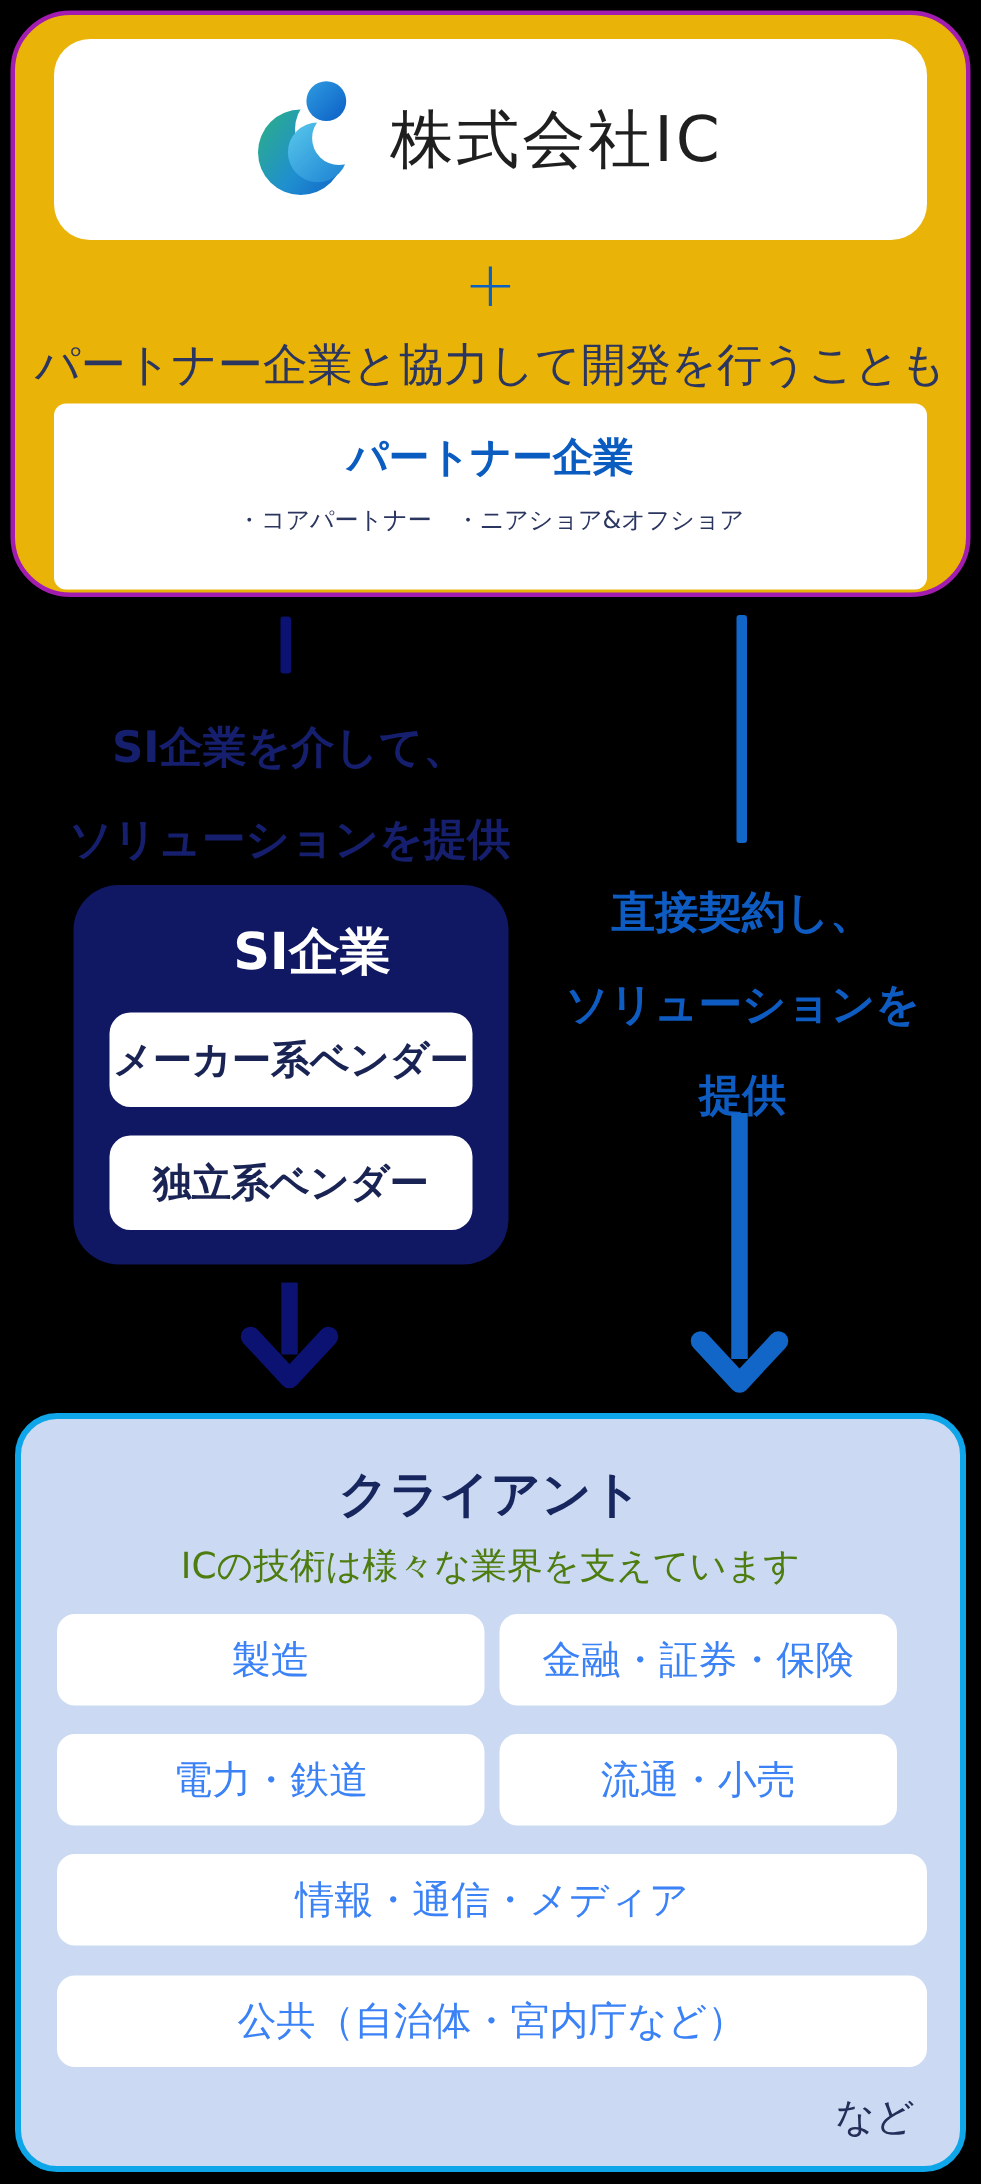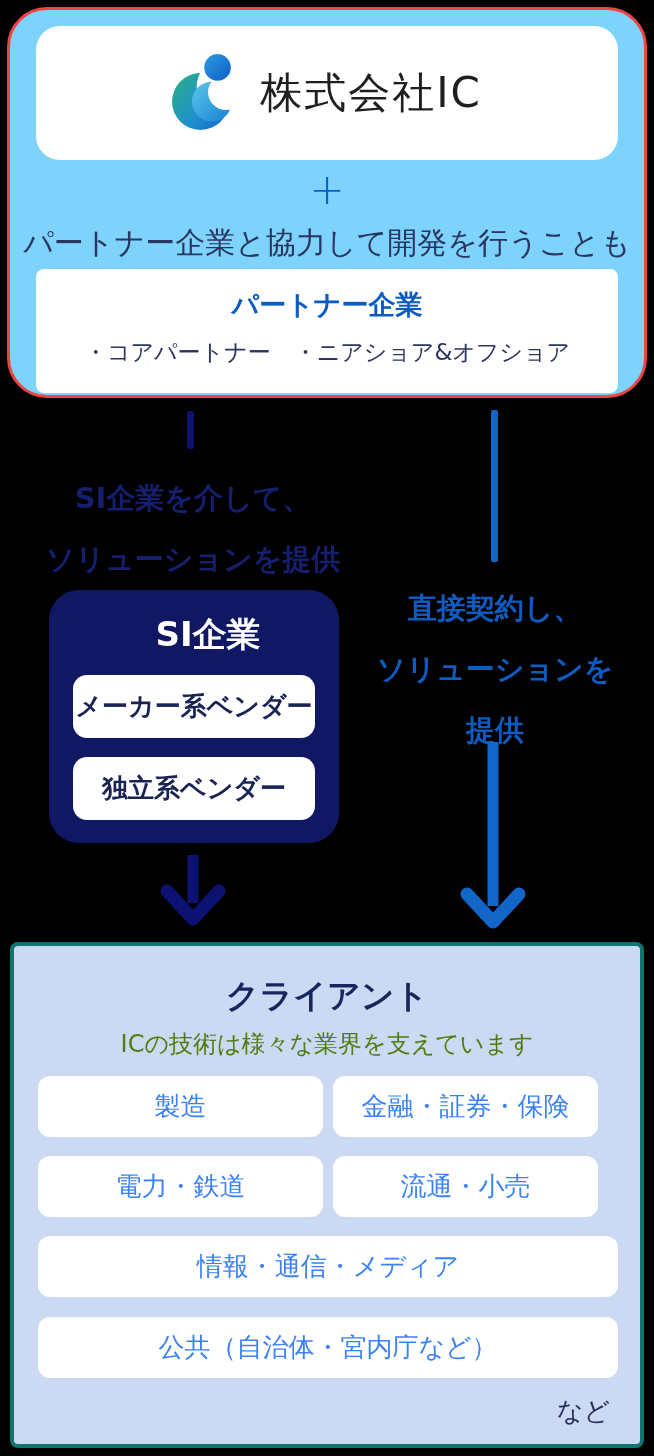--- a/index.html
+++ b/index.html
@@ -4,21 +4,21 @@
 <style>
   html,body{margin:0;padding:0;background:#000;}
   *{box-sizing:border-box;}
   .canvas{
     position:relative;width:654px;height:1456px;background:#000;overflow:hidden;
     font-family:"DejaVu Sans","Liberation Sans",sans-serif;
   }
   
   .top-card{
     position:absolute;left:7px;top:7px;width:640px;height:391px;
-    background:#7dd3fc;border:3px solid #ef4444;border-radius:40px;
+    background:#eab308;border:3px solid #a21caf;border-radius:40px;
   }
   .logo-card{
     position:absolute;left:26px;top:16px;width:582px;height:134px;
     background:#fff;border-radius:24px;
     display:flex;align-items:center;justify-content:center;gap:14px;
   }
   .company-name{font-size:42px;color:#1f1f1f;font-weight:500;letter-spacing:2px;}
   .plus{
     position:absolute;left:0;top:158px;width:100%;height:44px;
     display:flex;align-items:center;justify-content:center;
@@ -26,21 +26,21 @@
   }
   .note{
     position:absolute;left:0;top:213px;width:100%;
     text-align:center;color:#2a3560;font-size:30px;
   }
   .partner-card{
     position:absolute;left:26px;top:259px;width:582px;height:124px;
     background:#fff;border-radius:8px;text-align:center;padding-top:18px;
   }
   .partner-title{color:#0a5cc0;font-size:27px;font-weight:bold;margin-bottom:14px;}
-  .partner-items{color:#2a3560;font-size:23px;}
+  .partner-items{color:#2a3560;font-size:16px;}
   
   .v-line{position:absolute;width:7px;border-radius:2px;}
   .left-line{left:187px;top:411px;height:38px;background:#0b1272;}
   .right-line{left:491px;top:410px;height:152px;background:#1266c8;}
   .left-label{
     position:absolute;left:13px;top:468px;width:360px;text-align:center;
     color:#161f6e;font-size:29px;font-weight:bold;line-height:61px;
   }
   .right-label{
     position:absolute;left:375px;top:578px;width:240px;text-align:center;
@@ -62,21 +62,21 @@
   }
   .si-chip.a{top:85px;}
   .si-chip.b{top:167px;}
   
   .arrow{position:absolute;}
   .arrow-left{left:158px;top:853px;}
   .arrow-right{left:458px;top:740px;}
   
   .client-card{
     position:absolute;left:10px;top:942px;width:634px;height:506px;
-    background:#cbdaf2;border:4px solid #0f766e;border-radius:8px;
+    background:#cbdaf2;border:4px solid #0ea5e9;border-radius:28px;
   }
   .client-title{
     position:absolute;left:0;top:28px;width:100%;text-align:center;
     color:#17265e;font-size:33px;font-weight:bold;
   }
   .client-subtitle{
     position:absolute;left:0;top:82px;width:100%;text-align:center;
     color:#4d7c0f;font-size:24px;
   }
   .chip{

